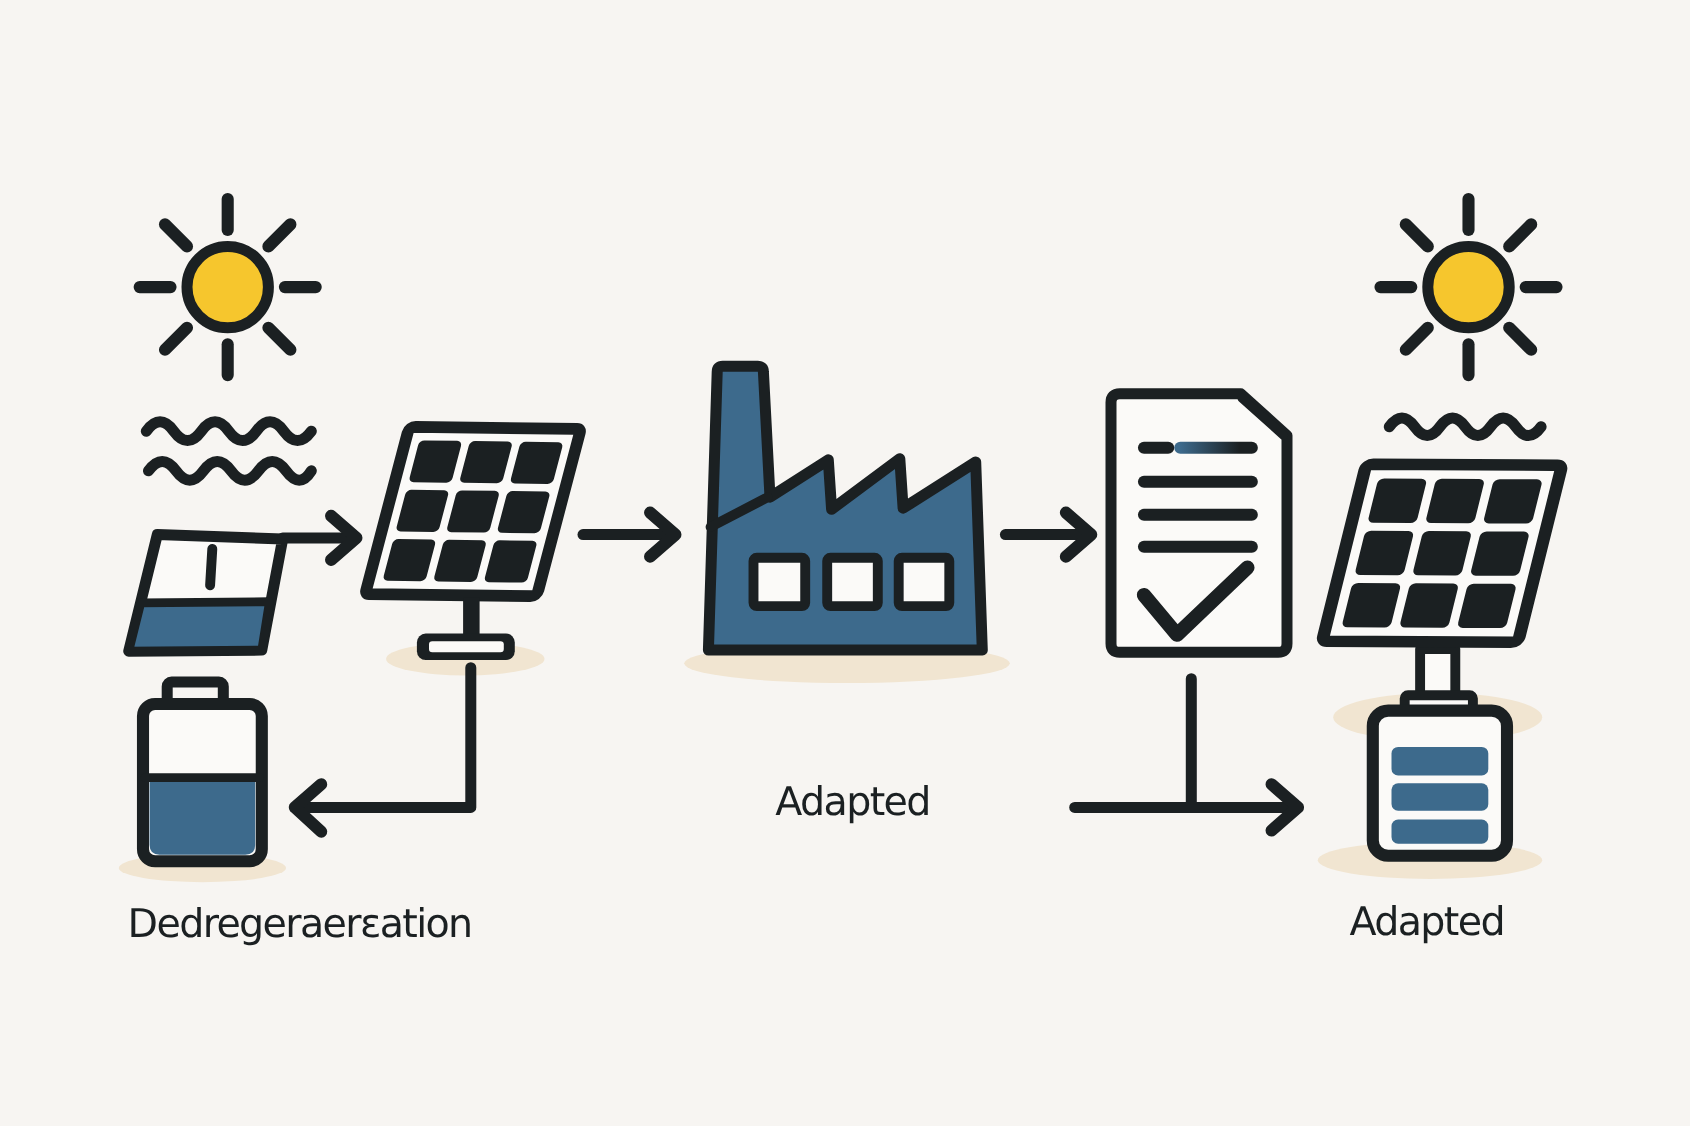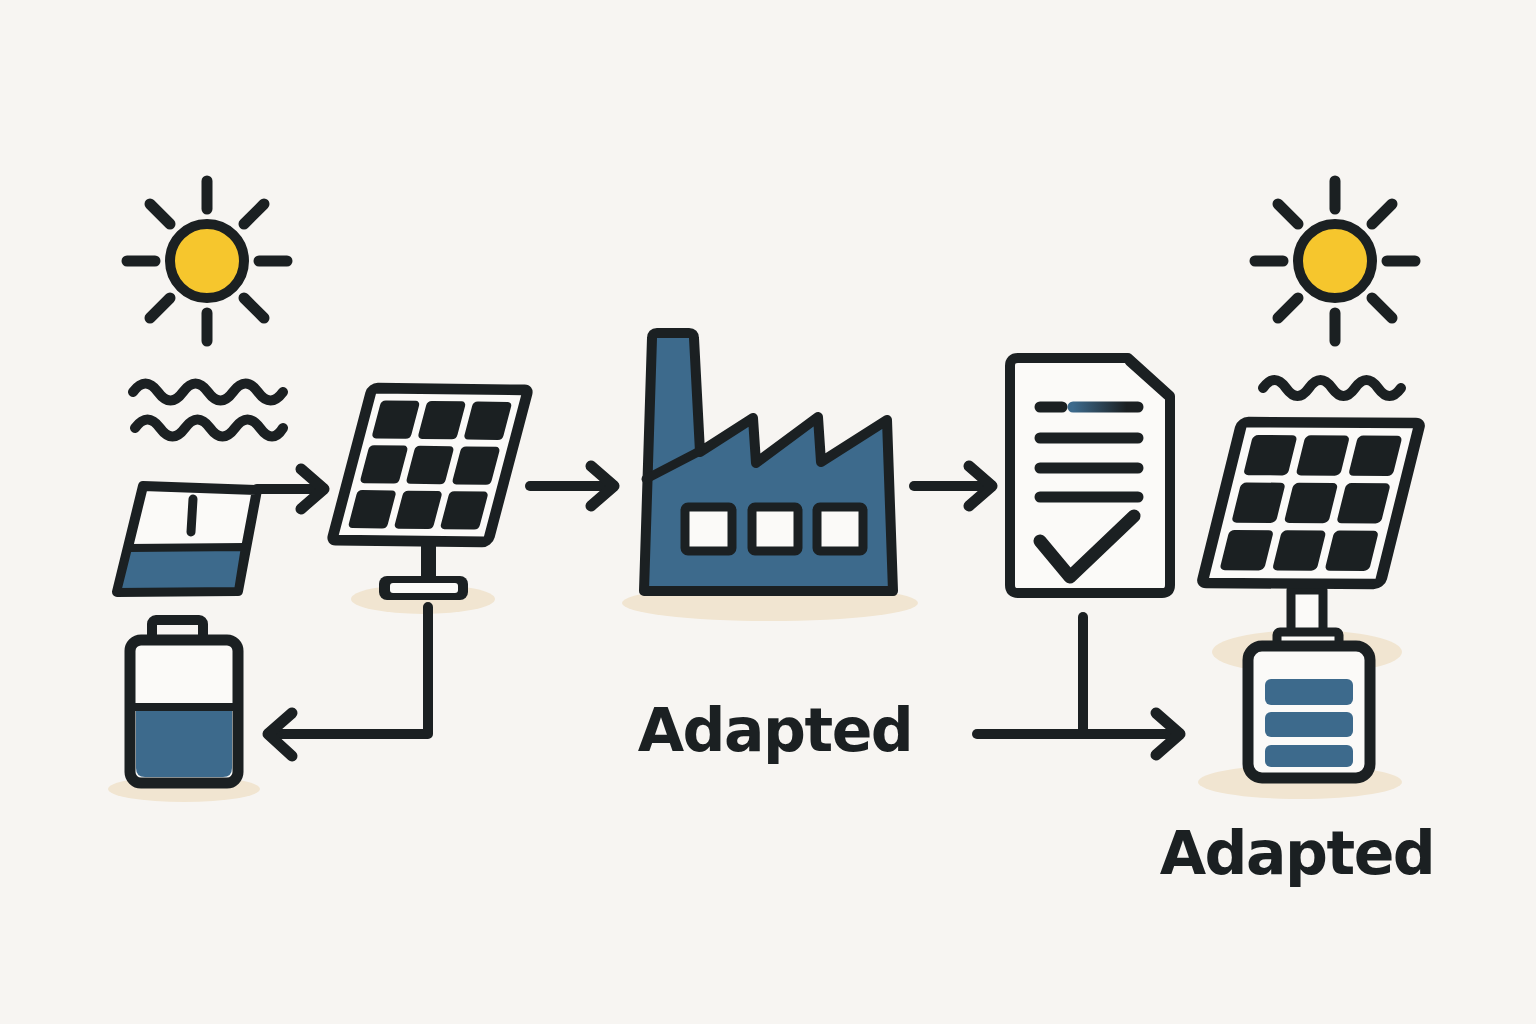--- a/index.html
+++ b/index.html
@@ -18,22 +18,22 @@
   .sk{stroke:var(--ink);stroke-linecap:round;stroke-linejoin:round;}
   .nf{fill:none;}
   .fillInk{fill:var(--ink);}
   .fillBlue{fill:var(--blue);}
   .fillPaper{fill:var(--paper);}
   .fillYellow{fill:var(--yellow);}
   .fillBg{fill:var(--bg);}
   .shadow{fill:var(--beige);stroke:none;}
   
   .caption{
-    position:absolute;font-weight:bold;color:var(--ink);
-    font-size:60px;letter-spacing:-1.5px;white-space:nowrap;
+    position:absolute;font-weight:normal;color:var(--ink);
+    font-size:36px;letter-spacing:-1.5px;white-space:nowrap;
   }
   .caption .line{display:block;}
   #caption-left{left:116px;top:820px;}
   #caption-center{left:525px;top:698px;width:500px;text-align:center;line-height:64px;white-space:normal;}
   #caption-right{left:1147px;top:818px;width:300px;text-align:center;}
 </style>
 </head>
 <body>
 
 <div class="stage">
@@ -185,20 +185,21 @@
     </g>
     <rect class="sk fillPaper" stroke-width="11" x="1248" y="646" width="122" height="132" rx="14"></rect>
     <g class="fillBlue">
       <rect x="1265" y="679" width="88" height="26" rx="6"></rect>
       <rect x="1265" y="712" width="88" height="25" rx="6"></rect>
       <rect x="1265" y="745" width="88" height="22" rx="6"></rect>
     </g>
   </g>
 </svg>
 
+  <div id="caption-left" class="caption">Dedregeraerεation</div>
 
   <div id="caption-center" class="caption">
     <span class="line">Adapted</span>
   </div>
 
   <div id="caption-right" class="caption">Adapted</div>
 
 </div>
 
 </body></html>

